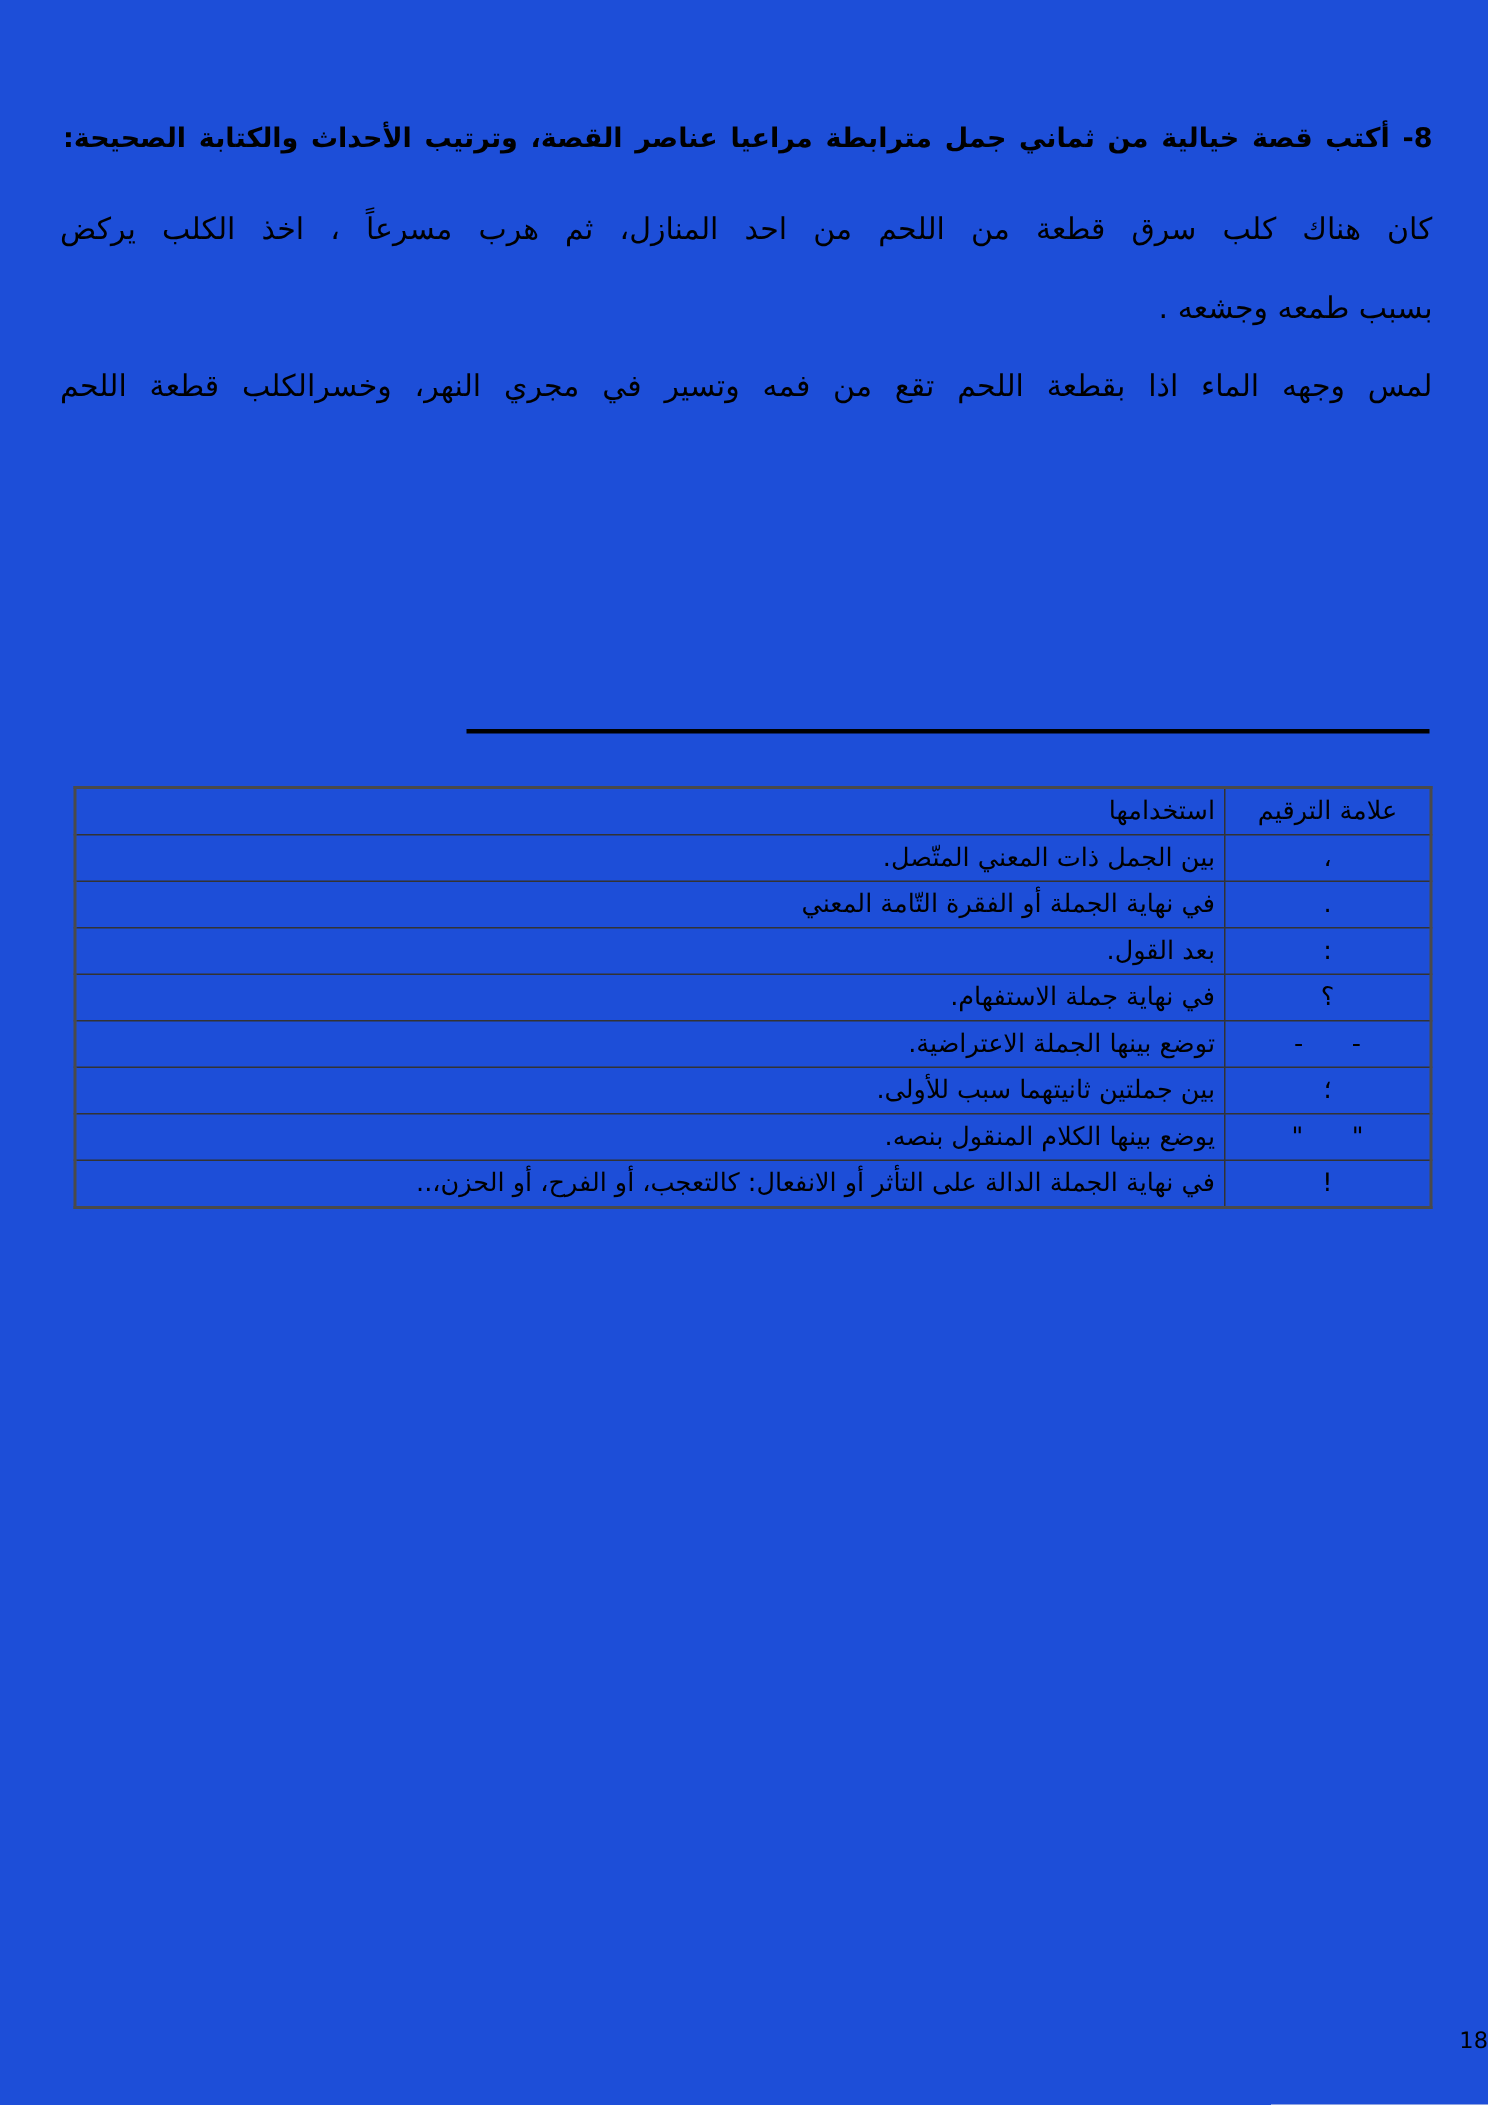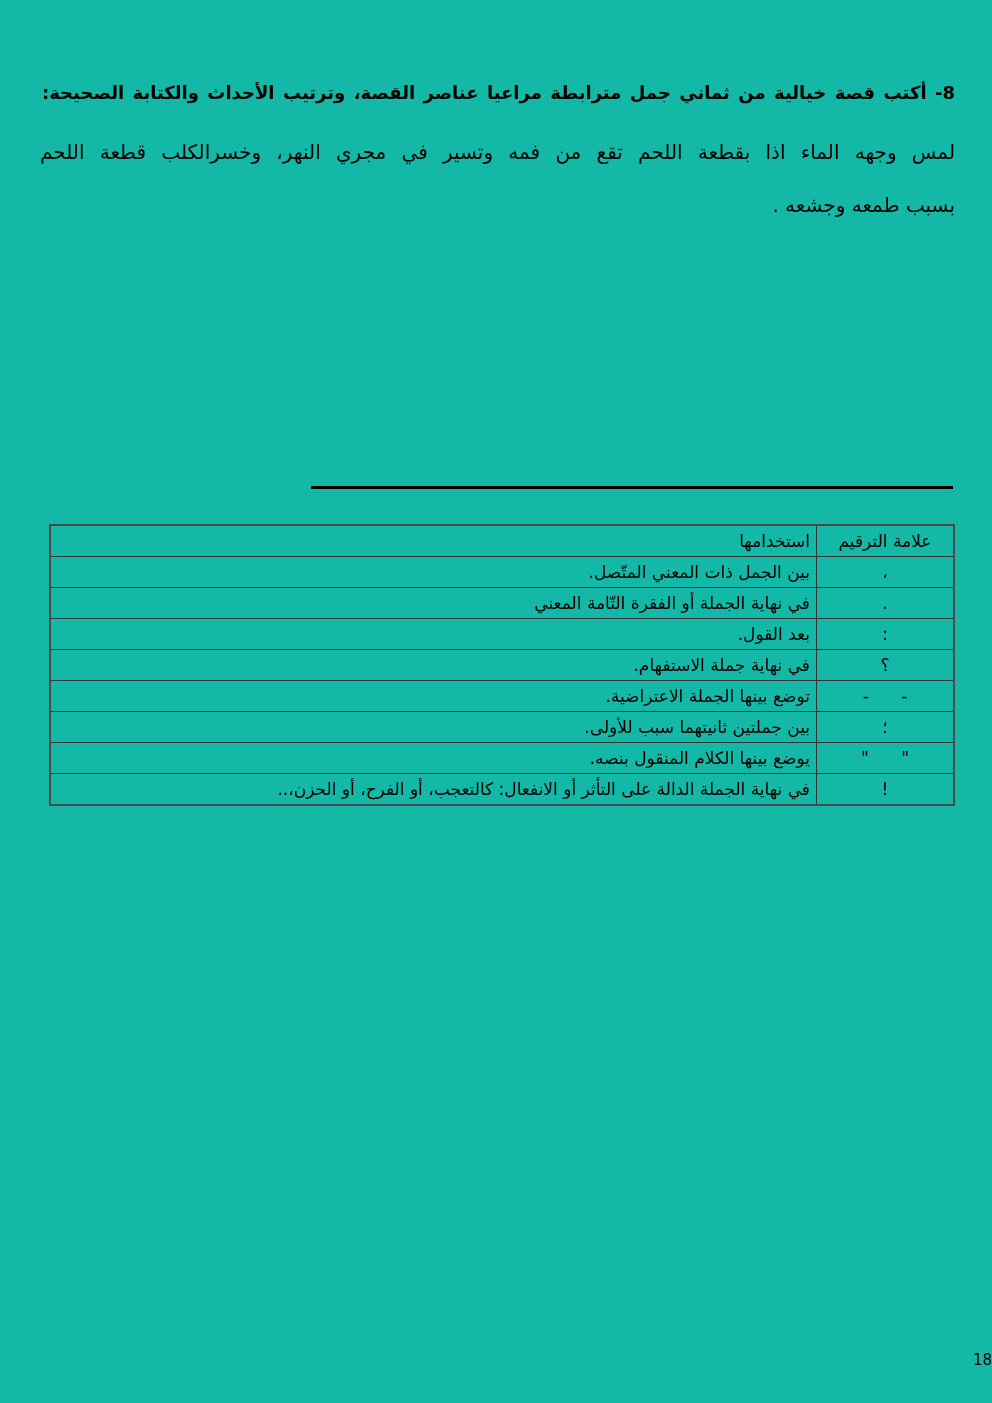--- a/index.html
+++ b/index.html
@@ -1,21 +1,21 @@
 <!DOCTYPE html>
 <html lang="ar"><head>
 <meta charset="utf-8">
 <style>
   html, body { margin: 0; padding: 0; background: #e8e8e8; }
   .page {
     position: relative;
     width: 992px;
     height: 1403px;
     margin: 0 auto;
-    background: #14b8a6;
+    background: #1d4ed8;
     color: #000000;
     font-family: "DejaVu Sans", sans-serif;
     overflow: hidden;
   }
   .question-heading {
     position: absolute;
     top: 80px;
     right: 37px;
     left: 42px;
     direction: rtl;
@@ -91,22 +91,23 @@
   }
 </style>
 </head>
 <body>
 
 <div class="page">
 
   <div class="question-heading">8- أكتب قصة خيالية من ثماني جمل مترابطة مراعيا عناصر القصة، وترتيب الأحداث والكتابة الصحيحة:</div>
 
   <div class="story">
+    <div class="story-line">كان هناك كلب سرق قطعة من اللحم من احد المنازل، ثم هرب مسرعاً ، اخذ الكلب يركض</div>
+    <div class="story-line last">بسبب طمعه وجشعه .</div>
     <div class="story-line">لمس وجهه الماء اذا بقطعة اللحم تقع من فمه وتسير في مجري النهر، وخسرالكلب قطعة اللحم</div>
-    <div class="story-line last">بسبب طمعه وجشعه .</div>
   </div>
 
   <div class="separator-line"></div>
 
   <table class="punct-table">
     <tbody>
       <tr>
         <td class="mark-cell">علامة الترقيم</td>
         <td class="usage-cell">استخدامها</td>
       </tr>

